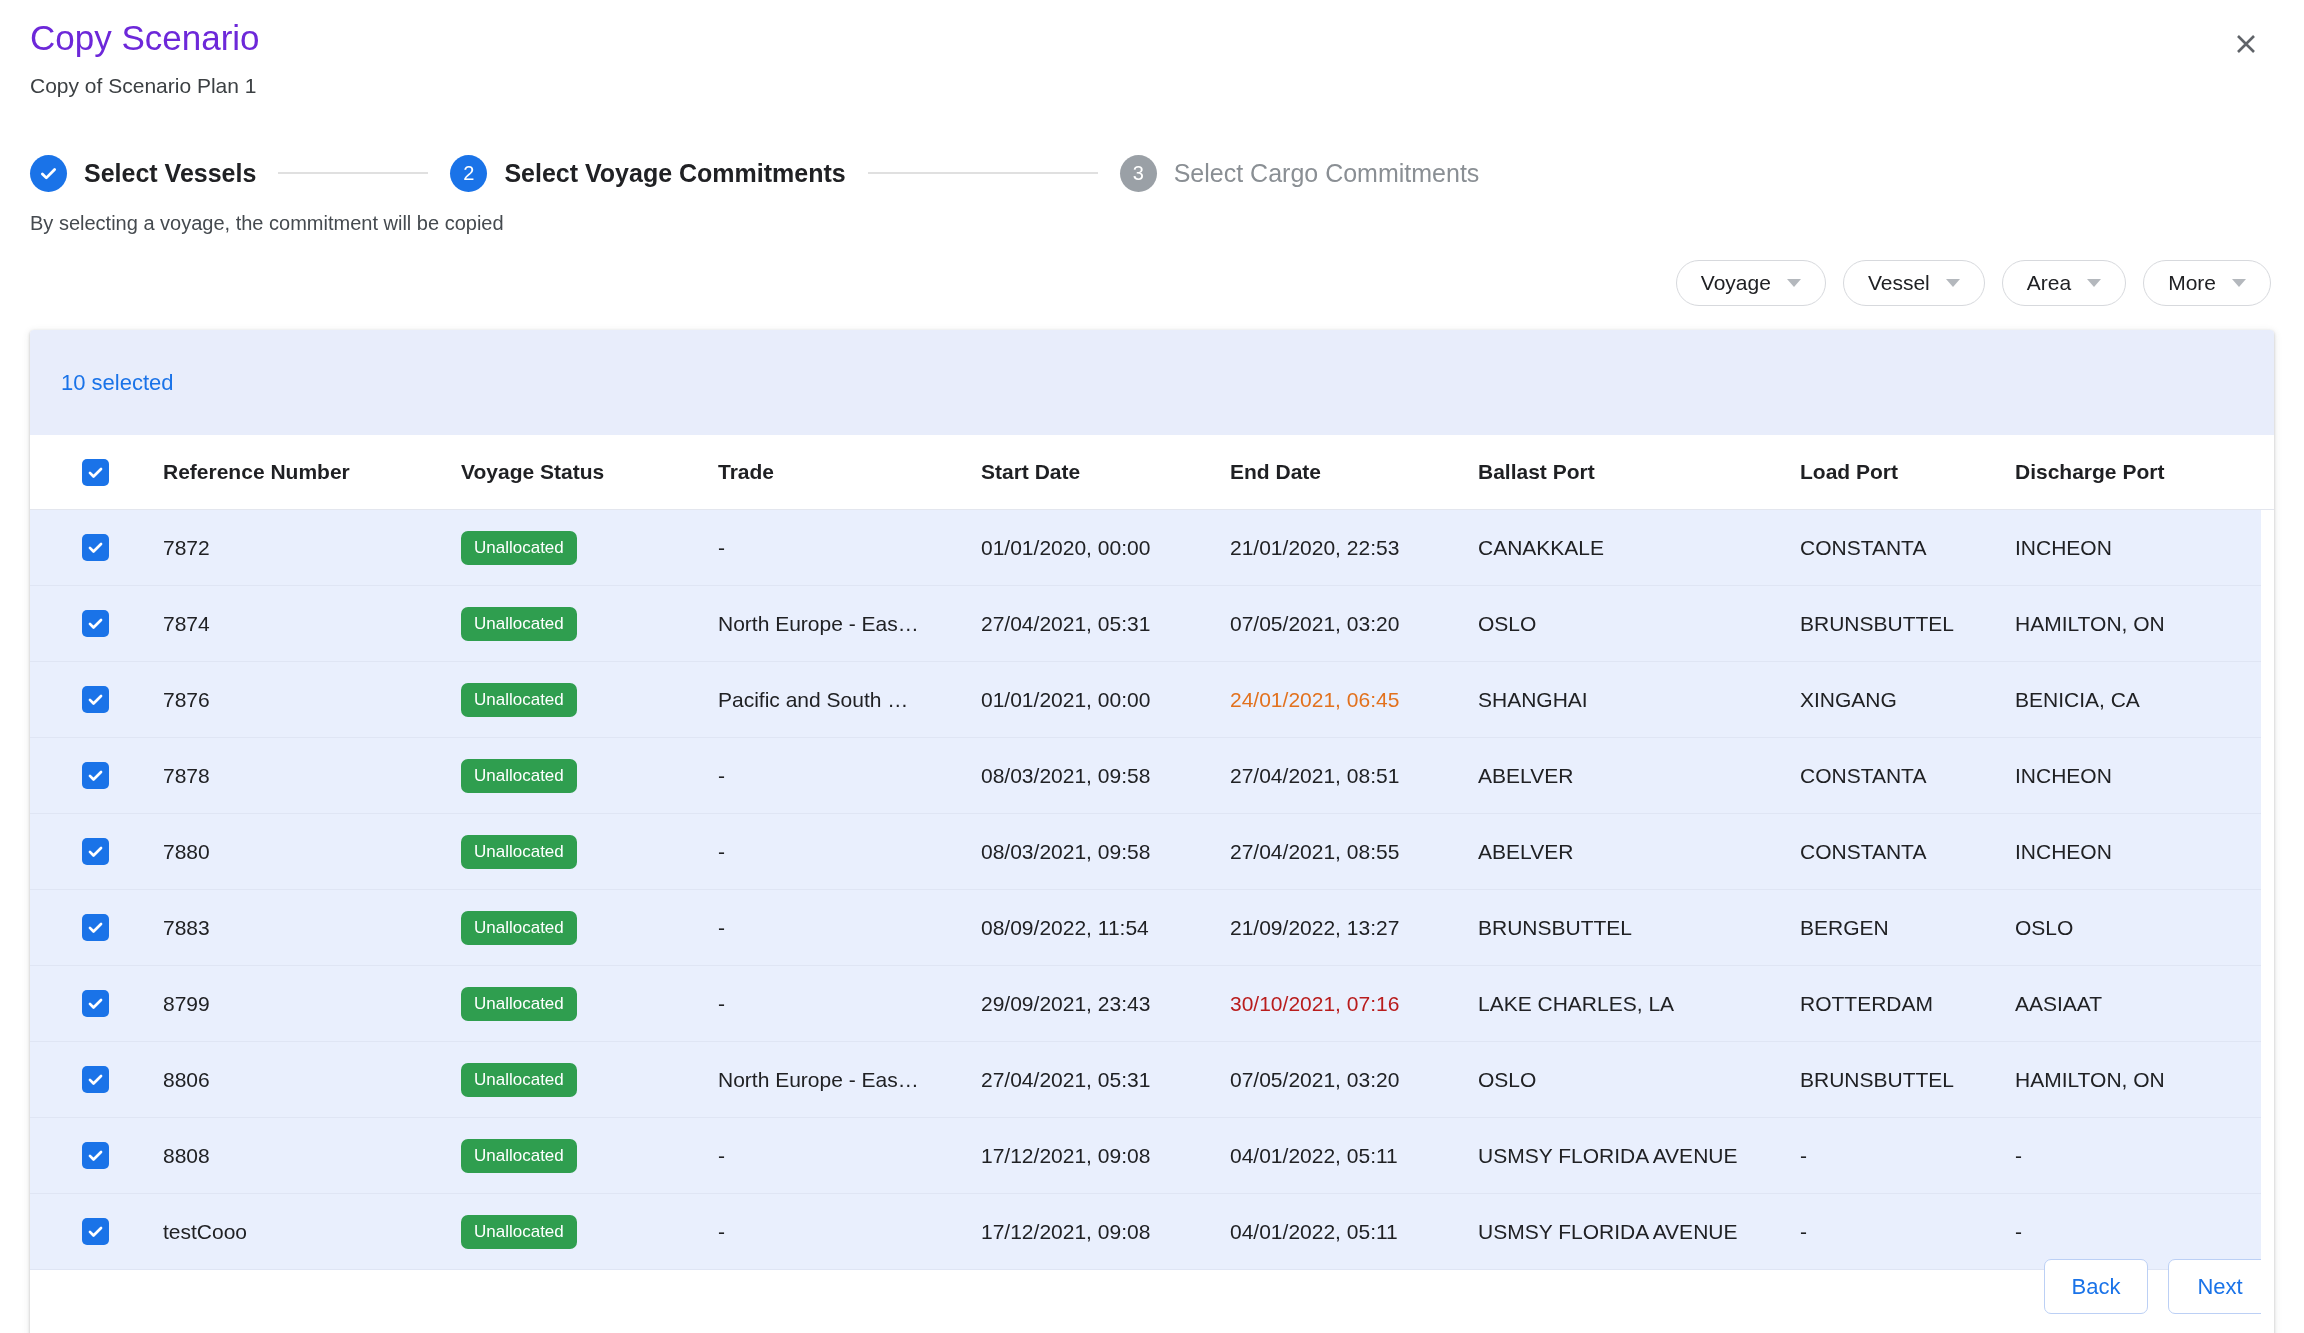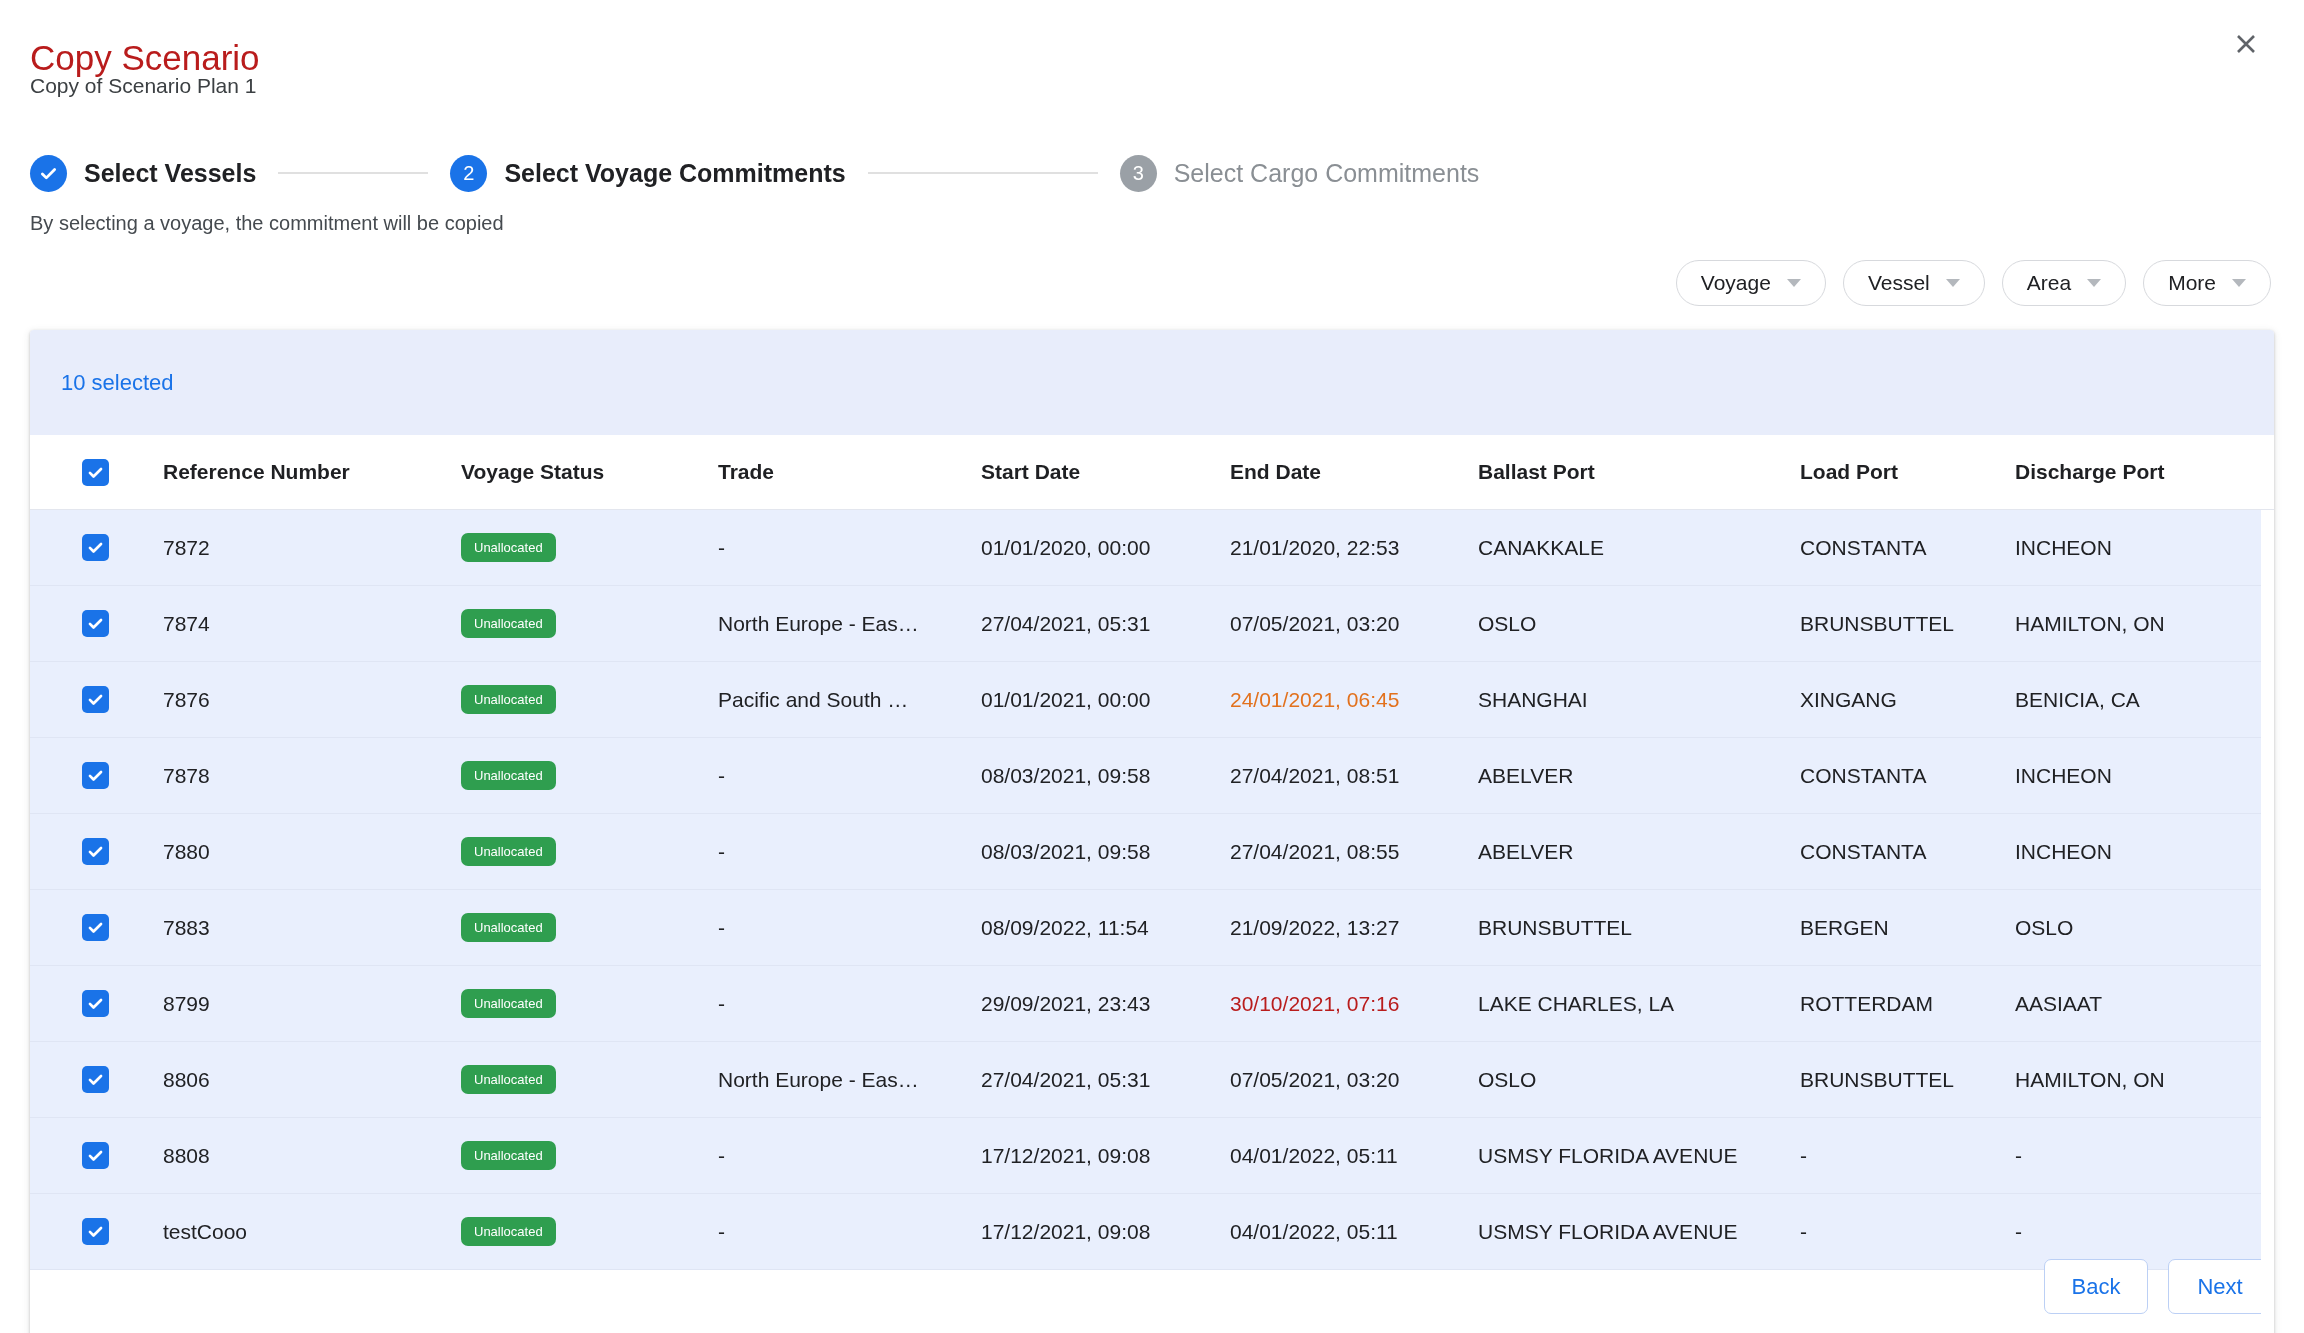--- a/index.html
+++ b/index.html
@@ -2,21 +2,21 @@
 <html><head>
 <meta charset="utf-8">
 <style>
   * { margin:0; padding:0; box-sizing:border-box; }
   html,body { width:2304px; height:1333px; background:#ffffff; overflow:hidden;
               font-family:"Liberation Sans", sans-serif; color:#202124; }
 
   .dialog { position:relative; width:2304px; height:1333px; background:#fff; }
 
   
-  .dlg-title { position:absolute; left:30px; top:18px; font-size:35px; font-weight:400; color:#b91c1c;margin-top:20px; }
+  .dlg-title { position:absolute; left:30px; top:18px; font-size:35px; font-weight:400; color:#6d28d9; }
   .dlg-subtitle { position:absolute; left:30px; top:74px; font-size:21px; color:#3c4043; }
   .close-btn { position:absolute; right:36px; top:22px; width:44px; height:44px; display:flex;
                align-items:center; justify-content:center; cursor:pointer; background:none; border:none; }
   .close-btn svg { width:32px; height:32px; stroke:#5f6368; stroke-width:2.6; }
 
   
   .stepper { position:absolute; left:30px; top:147px; display:flex; align-items:center; height:52px; }
   .step { display:flex; align-items:center; cursor:pointer; }
   .step-circle { width:37px; height:37px; border-radius:50%; display:flex; align-items:center;
                  justify-content:center; color:#fff; font-size:20px; flex:none; }
@@ -50,21 +50,21 @@
   .thead { height:75px; background:#fff; border-bottom:1px solid #e3e6ee; position:relative; z-index:3; }
   .th { font-size:21px; font-weight:700; color:#1f2023; cursor:pointer; }
   .cb-cell { display:flex; align-items:center; padding-left:52px; }
   .checkbox { width:27px; height:27px; border-radius:5px; background:#1a73e8; display:flex;
               align-items:center; justify-content:center; cursor:pointer; flex:none; }
   .checkbox svg { width:19px; height:19px; }
 
   .tbody { position:relative; }
   .row { height:76px; background:#e9effd; border-bottom:1px solid #dfe5f4; }
   .cell { font-size:21px; color:#202124; white-space:nowrap; overflow:hidden; }
-  .status-chip { display:inline-block; background:#2f9e4f; color:#fff; font-size:13px;
+  .status-chip { display:inline-block; background:#2f9e4f; color:#fff; font-size:17px;
                  padding:7px 13px; border-radius:7px; }
   .scroll-gutter { position:absolute; right:0; top:105px; bottom:0; width:13px; background:#fff; z-index:2; }
 
   
   .footer-actions { position:absolute; right:32px; top:1259px; display:flex; gap:20px;border-radius:20px; }
   .footer-btn { min-width:104px; height:55px; padding:0 26px; background:#fff; border:1px solid #bcd0f5;
                 border-radius:7px; color:#1a73e8; font-size:22px; font-family:"Liberation Sans",sans-serif;
                 cursor:pointer; }
 </style>
 </head>

